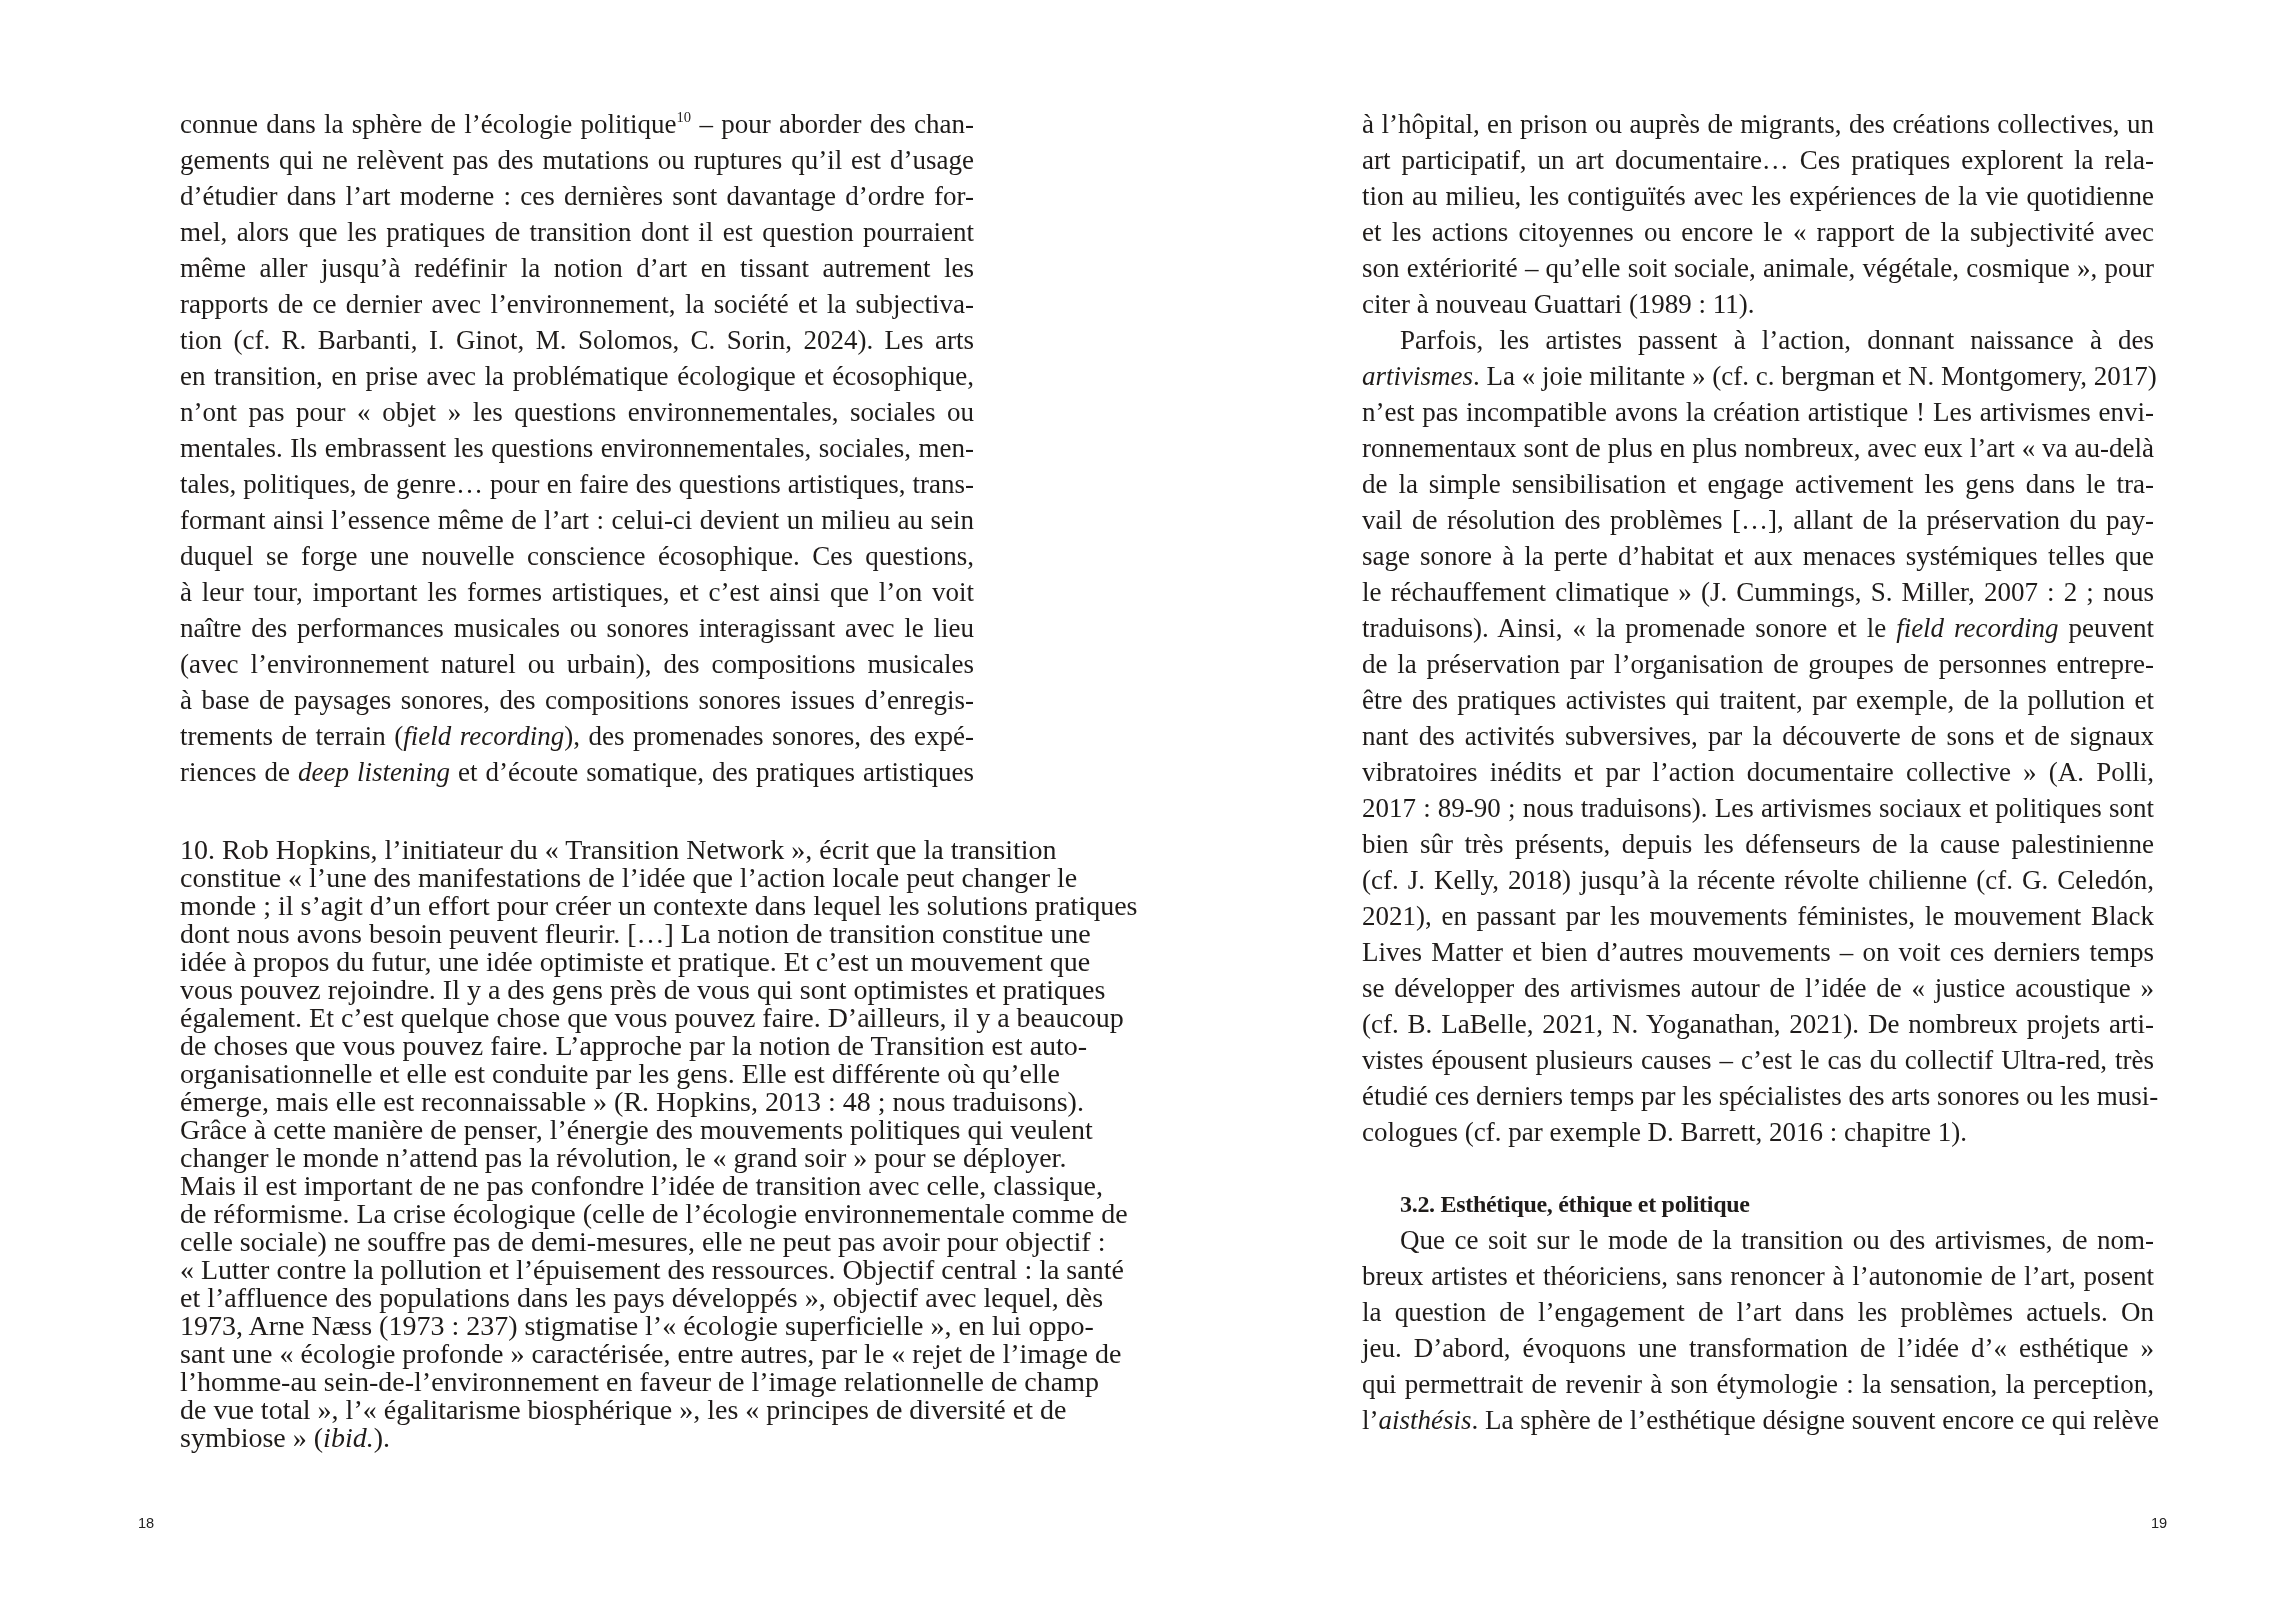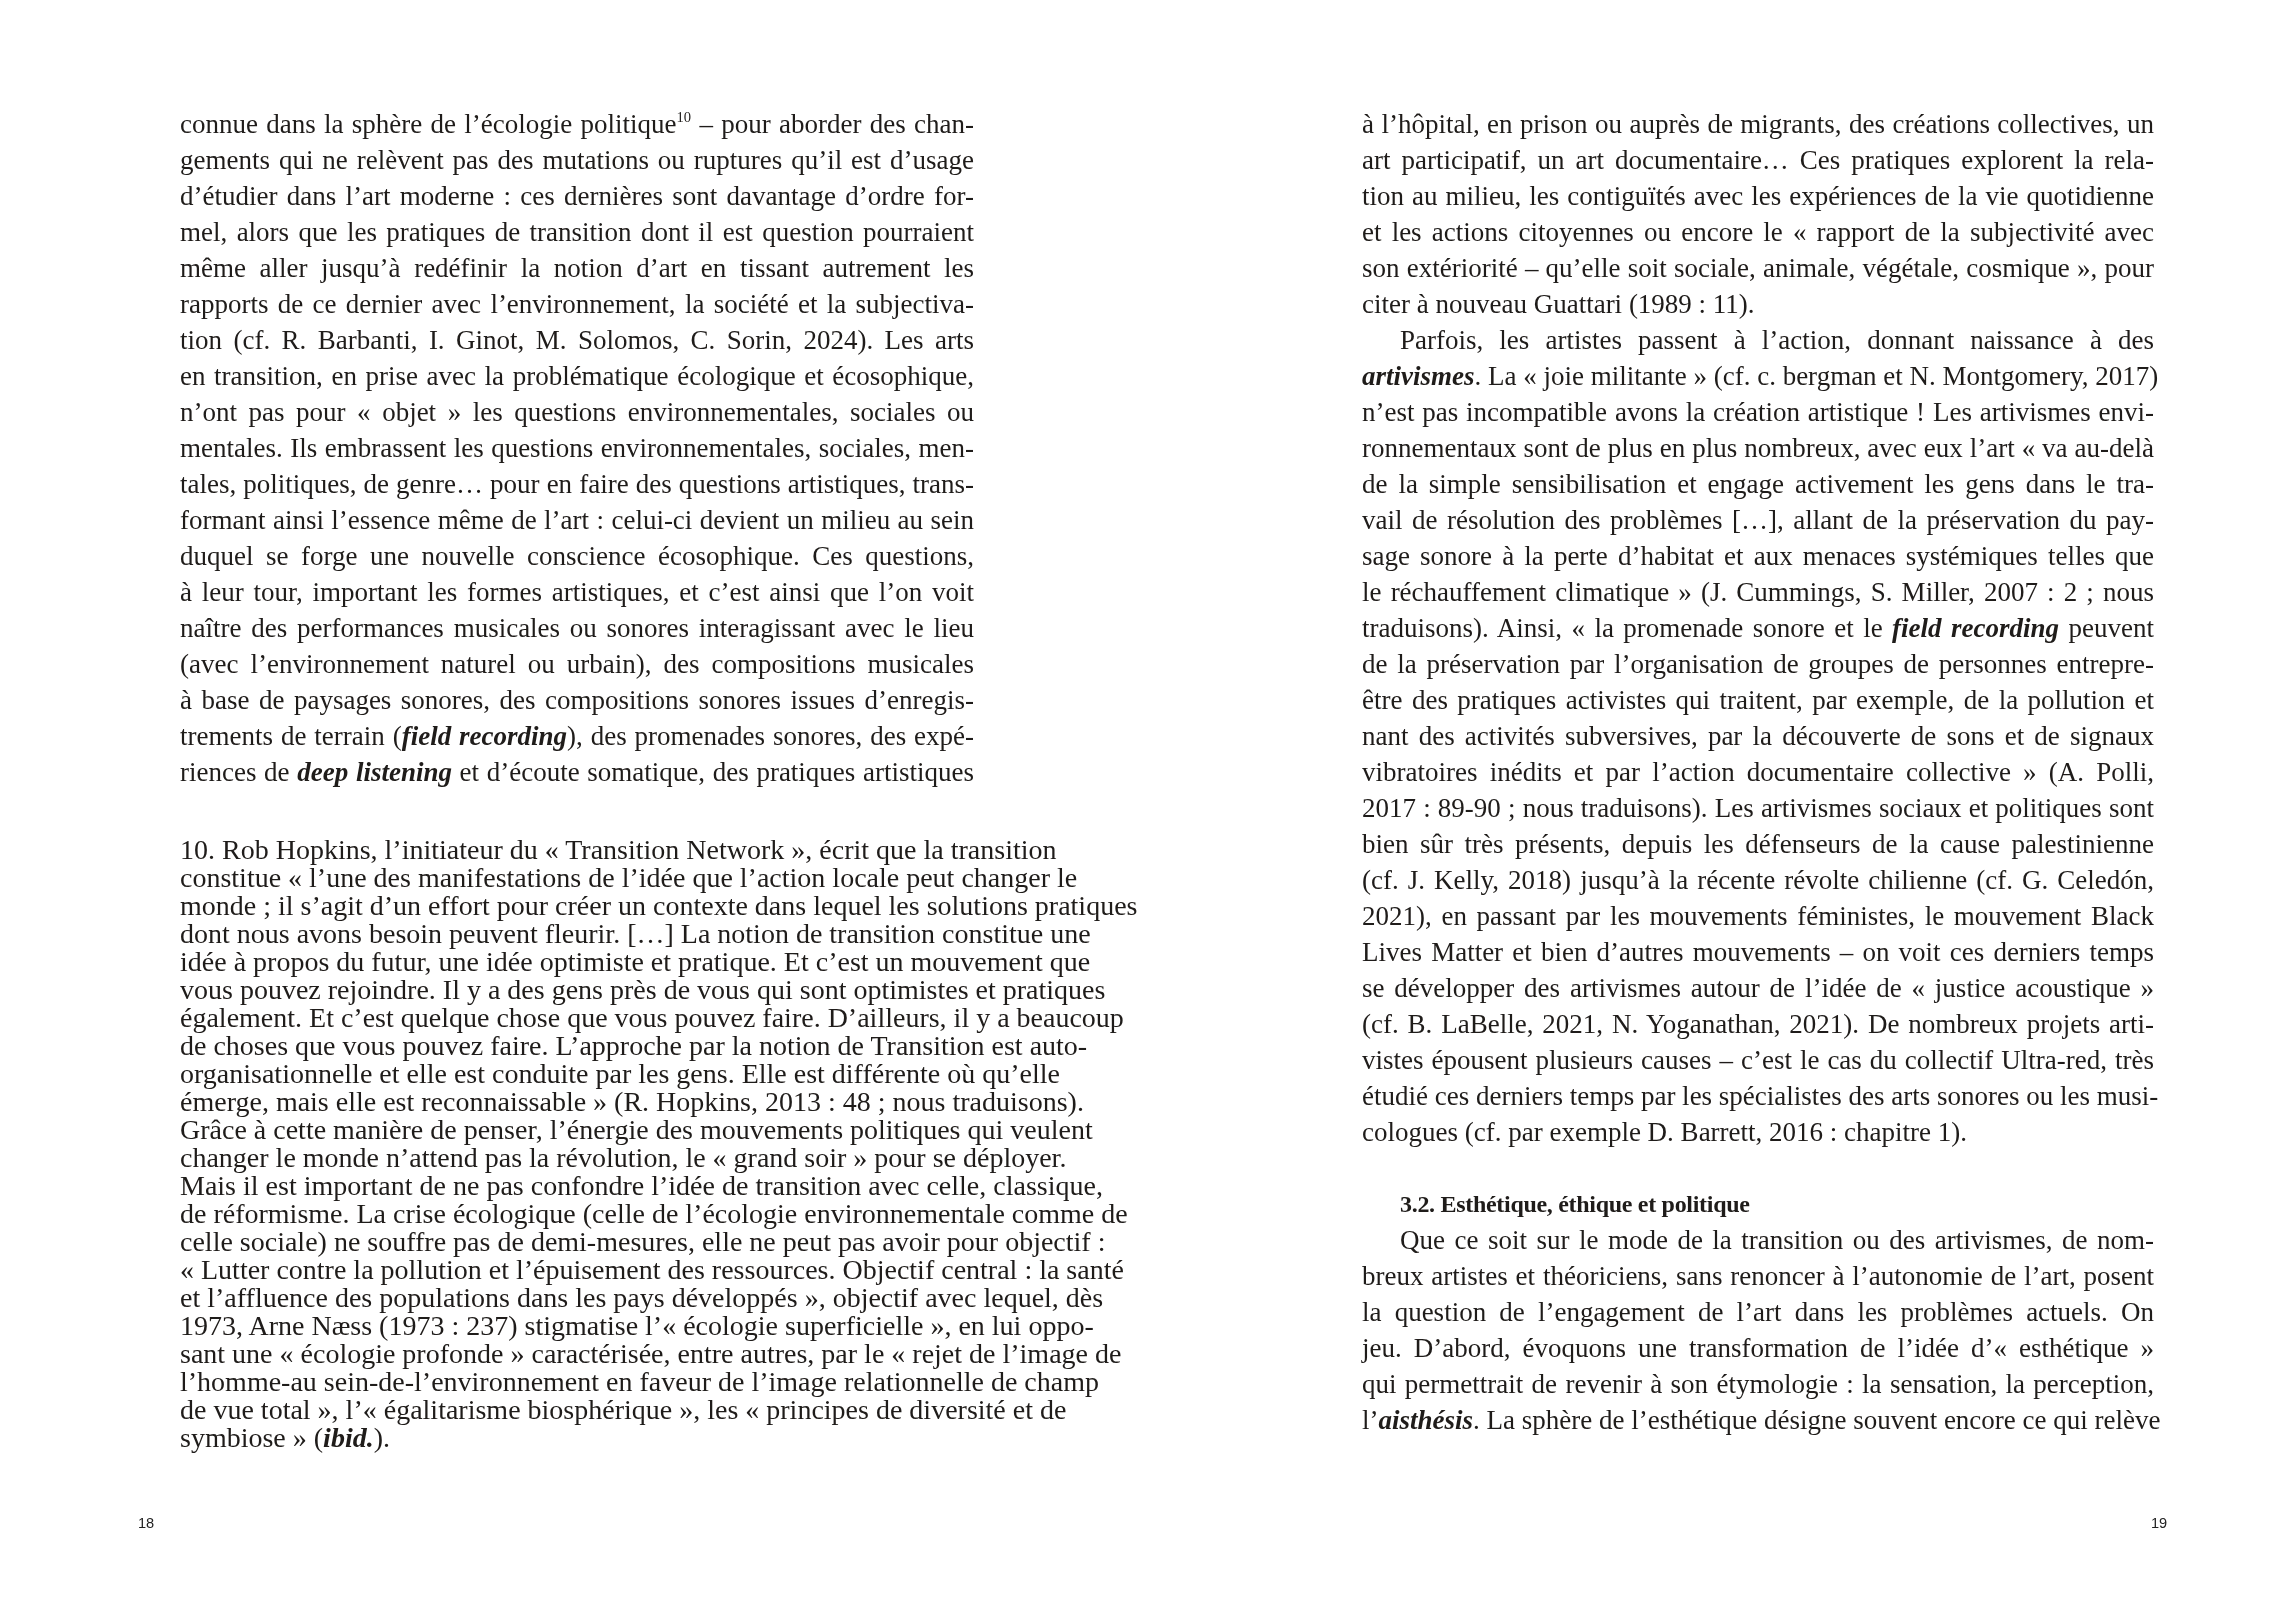--- a/index.html
+++ b/index.html
@@ -12,21 +12,21 @@
   .page-right .col { left: 216px; width: 792px; }
   .body-text { font-family: "Liberation Serif", "DejaVu Serif", serif; font-size: 27px; }
   .line { display: block; height: 36px; line-height: 36px; white-space: nowrap; text-align: justify; text-align-last: justify; }
   .line.last { text-align-last: left; }
   .line.indent { padding-left: 38px; }
   .body-block { top: 106px; }
   .fn-block { top: 836px; font-family: "Liberation Serif", "DejaVu Serif", serif; font-size: 28px; }
   .fn-block .line { height: 28px; line-height: 28px; }
   .heading { display: block; height: 36px; line-height: 36px; padding-left: 38px; font-weight: bold; font-size: 24px; letter-spacing: -0.3px; }
   .gap { display: block; height: 36px; }
-  em, i { font-style: italic; font-weight: bold; }
+  em, i { font-style: italic; }
   sup { font-size: 14.6px; line-height: 0; vertical-align: 10.7px; }
   .folio { position: absolute; top: 1515px; font-family: "Liberation Sans", "DejaVu Sans", sans-serif; font-size: 14.6px; color: #222; }
   .page-left .folio { left: 138px; }
   .page-right .folio { left: 1005px; }
 </style>
 </head>
 <body>
 
 <div class="page page-left">
   <div class="col body-block body-text">

